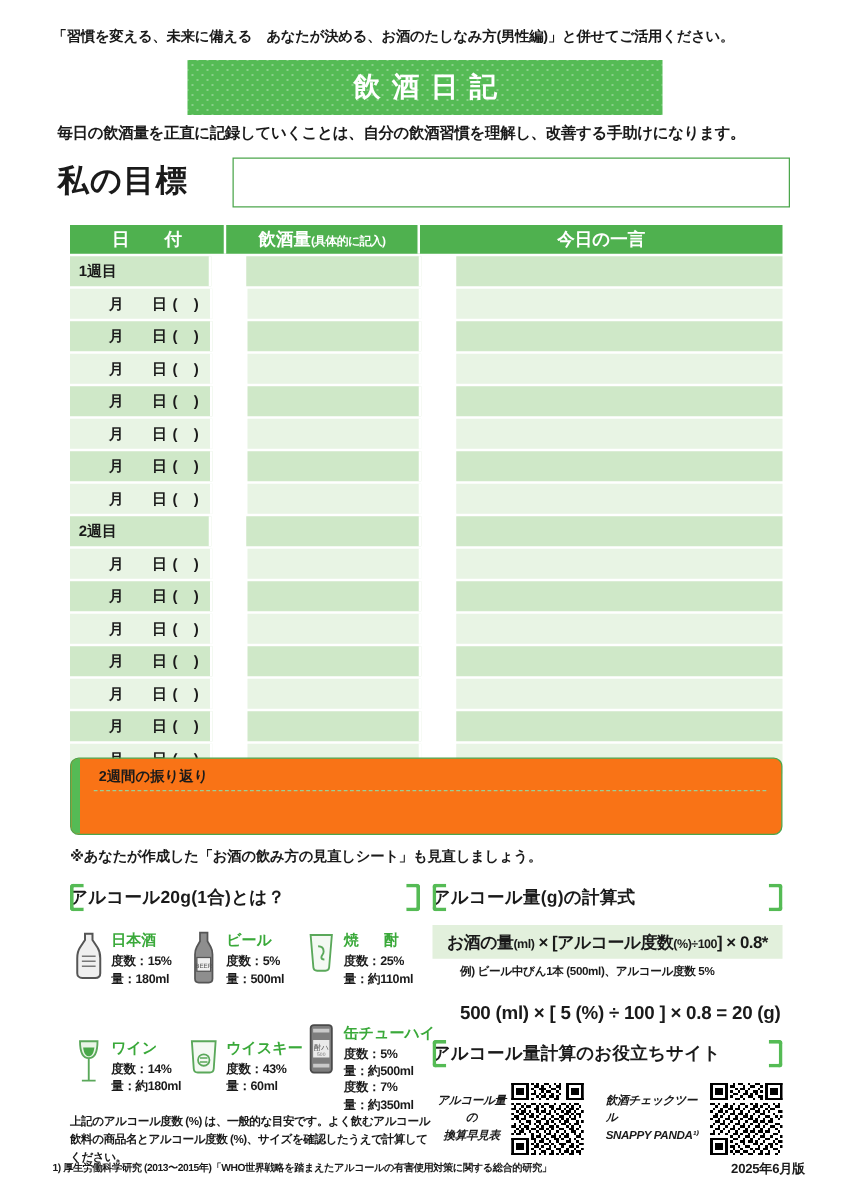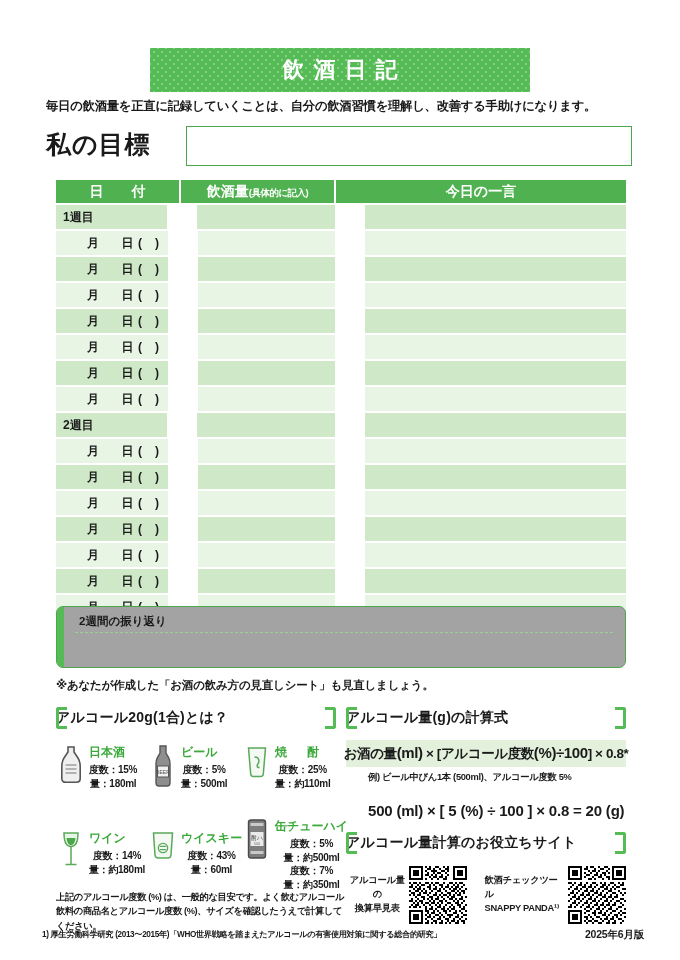--- a/index.html
+++ b/index.html
@@ -73,21 +73,21 @@
   .row-a > div { background: #e8f4e4; }
   .row-b > div { background: #cfe8c8; }
   .week-label { font-weight: bold; padding-left: 7px; font-size: 11.5px; }
   .date-cells { padding-left: 9px; letter-spacing: 0.5px; font-size: 12.5px; font-weight: bold; }
   .date-cells .gap { display: inline-block; width: 22px; }
   .date-cells .gap2 { display: inline-block; width: 4px; }
 
   
   .reflect {
     position: absolute; left: 56px; top: 606px; width: 570px; height: 62px;
-    border: 1.4px solid #4ca64c; border-radius: 7px; background: #a3a3a3; overflow: hidden;
+    border: 1.4px solid #4ca64c; border-radius: 7px; background: #f97316; overflow: hidden;
   }
   .reflect::before {
     content: ""; position: absolute; left: 0; top: 0; width: 7px; height: 100%;
     background: #55bb55;
   }
   .reflect-title {
     position: absolute; left: 22px; top: 7px; font-size: 11.5px; font-weight: bold;
   }
   .reflect-dash {
     position: absolute; left: 18px; top: 25px; width: 538px;
@@ -106,41 +106,41 @@
   .brk.r { right: 0; border: 3.5px solid #55bb55; border-left: none; border-radius: 0 3px 3px 0; }
 
   .panel-left { position: absolute; left: 56px; top: 706px; width: 280px; }
   .panel-right { position: absolute; left: 346px; top: 706px; width: 280px; }
 
   .drinks { position: relative; margin-top: 12px; }
   .drink { position: absolute; display: flex; align-items: flex-start; }
   .drink .ico { width: 30px; flex: none; display: flex; justify-content: center; }
   .drink .txt { margin-left: 3px; }
   .dname { color: #3aa93a; font-weight: bold; font-size: 12px; margin-bottom: 2px; white-space: nowrap; }
-  .dspec { font-size: 10px; font-weight: bold; letter-spacing: -0.3px; white-space: nowrap; line-height: 1.35; text-align: center; }
+  .dspec { font-size: 10px; font-weight: bold; letter-spacing: -0.3px; white-space: nowrap; line-height: 1.35; }
   .dname.wide { letter-spacing: 4px; }
 
   .note-small {
     position: absolute; left: 56px; top: 890px; width: 290px;
     font-size: 9.3px; font-weight: bold; line-height: 1.55; letter-spacing: -0.4px;
   }
 
   
   .formula-band {
     margin-top: 10px; background: #e2f0dc; height: 27px;
     display: flex; align-items: center; justify-content: center;
   }
   .formula-band .f { font-size: 13.5px; font-weight: bold; letter-spacing: -0.4px; white-space: nowrap; }
-  .formula-band .sm { font-size: 15px; }
+  .formula-band .sm { font-size: 10px; }
   .f-note { text-align: right; font-size: 8.3px; font-weight: bold; margin-top: 3px; padding-right: 4px; }
   .f-eg { font-size: 9.3px; font-weight: bold; margin-top: 4px; padding-left: 22px; letter-spacing: -0.3px; white-space: nowrap; }
   .f-calc { font-size: 15px; font-weight: bold; margin-top: 18px; padding-left: 22px; letter-spacing: -0.2px; white-space: nowrap; }
 
   
-  .qr-wrap { margin-top: 11px; display: flex; align-items: flex-start; gap: 0; }
+  .qr-wrap { margin-top: 11px; display: flex; align-items: flex-start; gap: 0; font-style: italic; }
   .qr-item { display: flex; align-items: center; }
   .qr-label { font-size: 9.3px; font-weight: bold; line-height: 1.5; text-align: left; letter-spacing: -0.3px; }
   .qr-label.c { text-align: center; }
   .qr { width: 58px; height: 58px; flex: none; }
 
   
   .footer-left {
     position: absolute; left: 42px; top: 929px;
     font-size: 8.2px; font-weight: bold; letter-spacing: -0.35px; white-space: nowrap;
   }
@@ -148,20 +148,21 @@
     position: absolute; right: 36px; top: 928px;
     font-size: 10.5px; font-weight: bold; letter-spacing: -0.2px;
   }
   svg { display: block; }
 </style>
 </head>
 <body>
 
 <div class="page">
 
+  <div class="lead">「習慣を変える、未来に備える　あなたが決める、お酒のたしなみ方(男性編)」と併せてご活用ください。</div>
 
   <div class="banner">
     <span class="banner-text">飲酒日記</span>
   </div>
 
   <div class="subhead">毎日の飲酒量を正直に記録していくことは、自分の飲酒習慣を理解し、改善する手助けになります。</div>
 
   <div class="goal-row">
     <div class="goal-label">私の目標</div>
     <div class="goal-box"></div>

